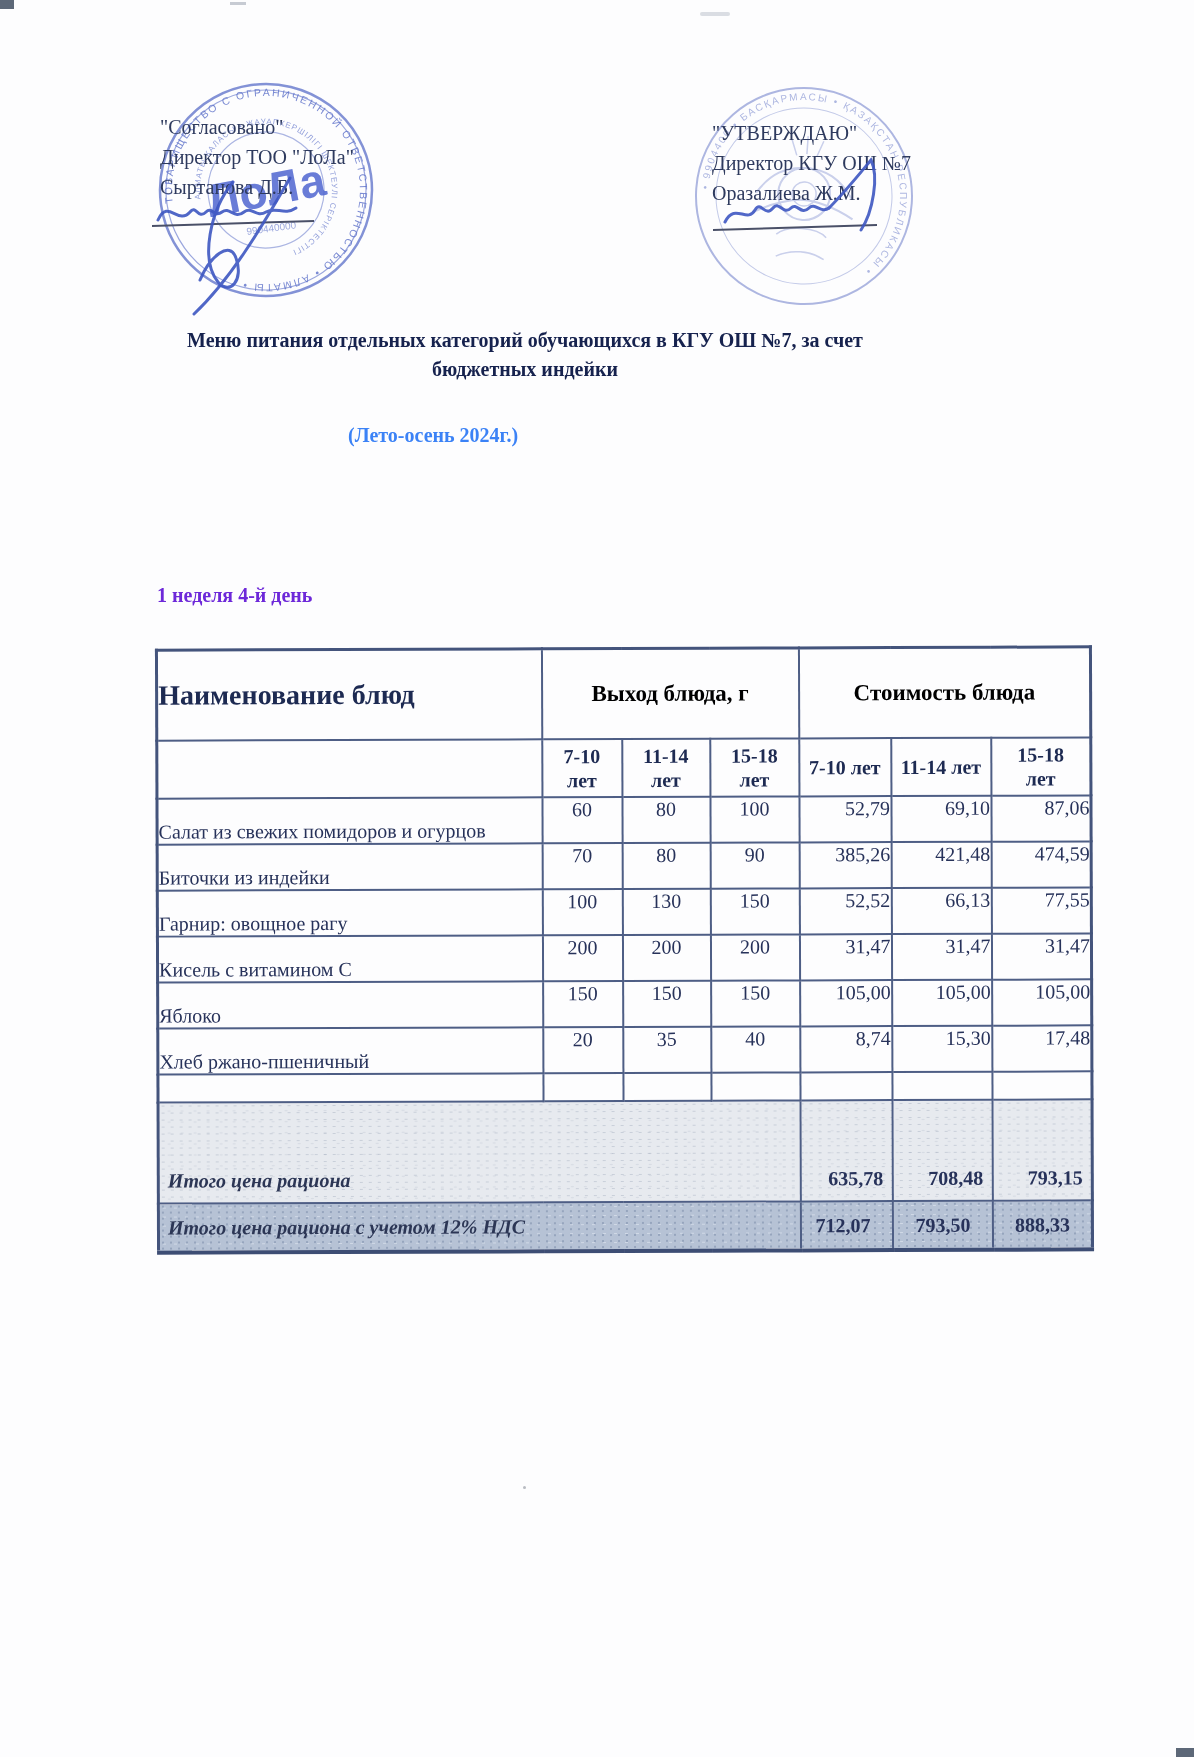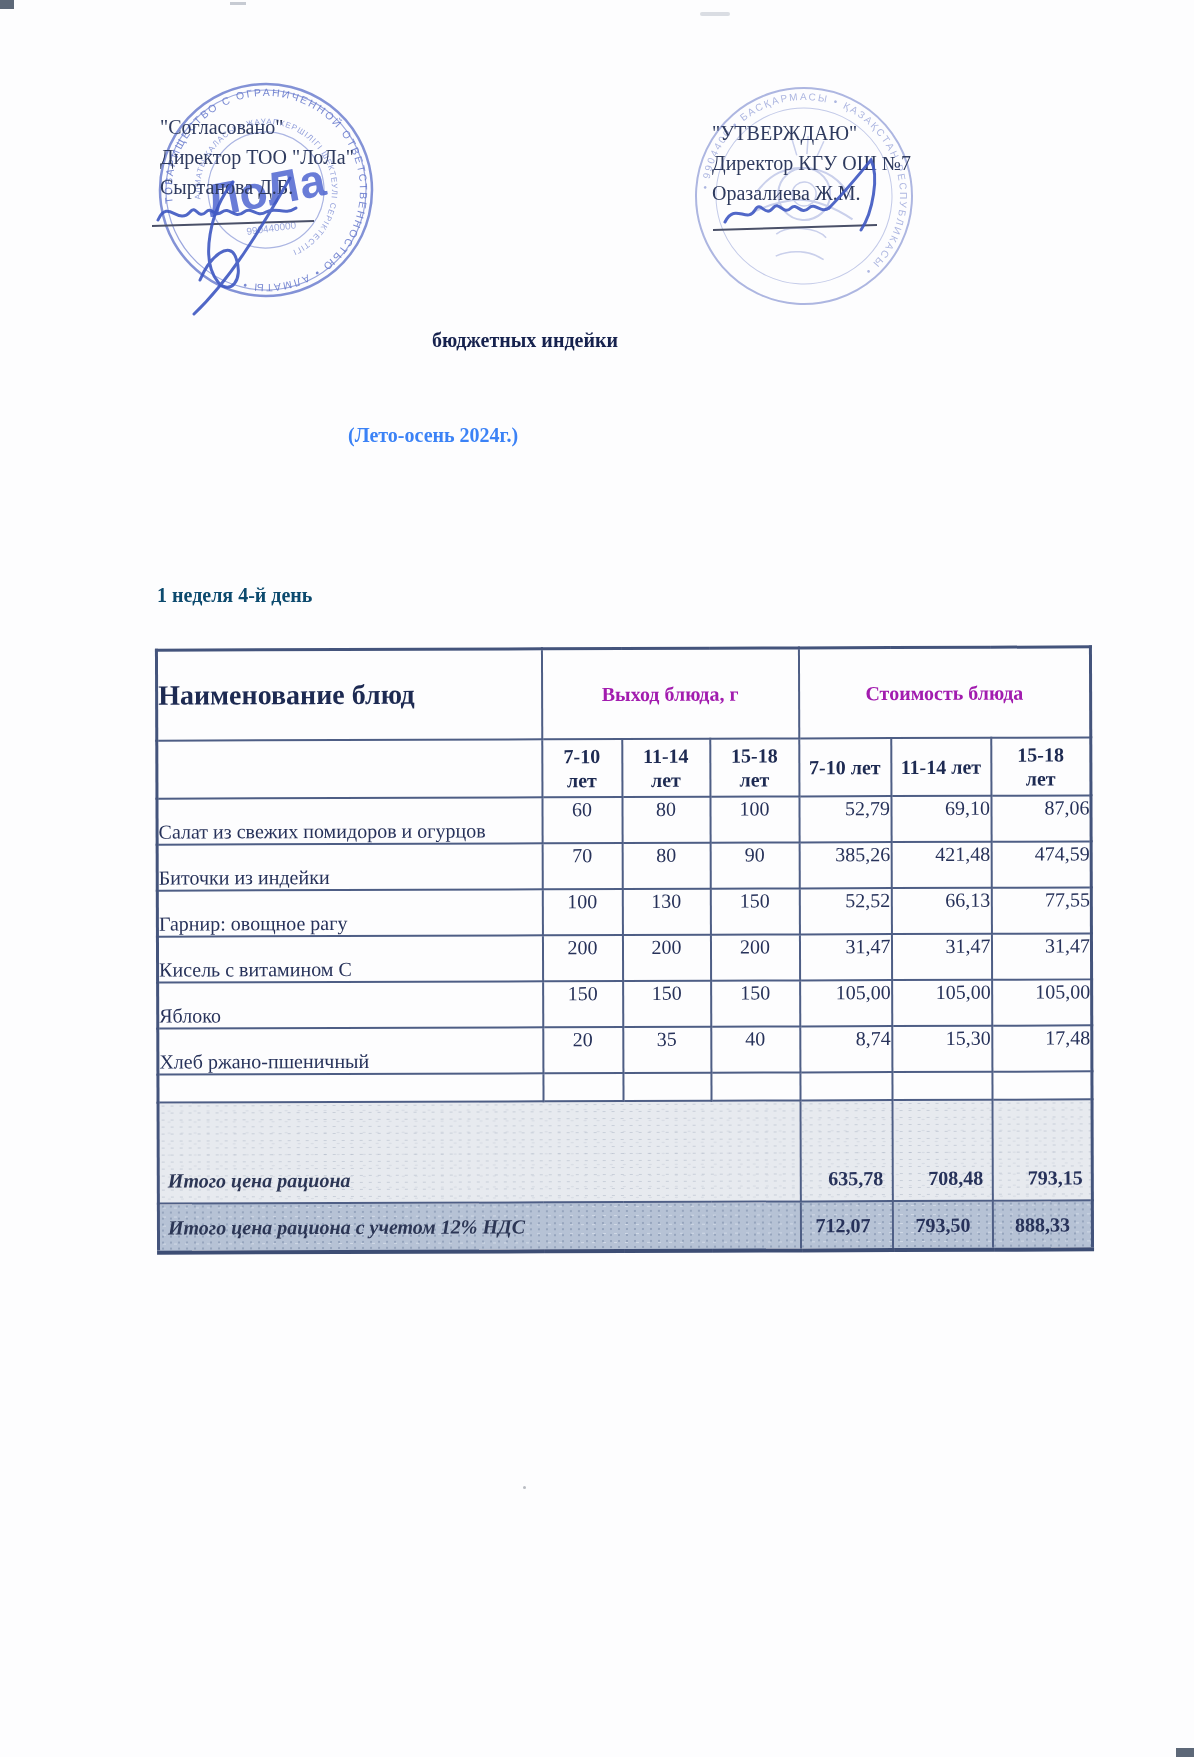--- a/index.html
+++ b/index.html
@@ -25,34 +25,34 @@
   .stamp-right{left:684px;top:76px;transform:rotate(4deg);}
   .sig{position:absolute;}
   .sig-left{left:138px;top:168px;}
   .sig-right{left:695px;top:150px;}
   
   .doc-title{
     position:absolute;left:140px;top:326px;width:770px;
     text-align:center;font-weight:bold;font-size:20px;line-height:29px;color:#16224e;
   }
   .season{position:absolute;left:348px;top:424px;font-weight:bold;font-size:20px;color:#3b82f6;}
-  .weekday{position:absolute;left:157px;top:584px;font-weight:bold;font-size:20px;color:#0c4a6e;}
+  .weekday{position:absolute;left:157px;top:584px;font-weight:bold;font-size:20px;color:#6d28d9;}
   
   table.menu{
     position:absolute;left:156px;top:647px;width:934px;
     border-collapse:collapse;table-layout:fixed;
     transform:rotate(-0.2deg);
     font-size:20px;color:#27325a;
   }
   table.menu th,table.menu td{
     border:2px solid #4e5e85;padding:0;overflow:hidden;
   }
   table.menu{border:3px solid #44547c;}
   th.h-name{height:88px;text-align:left;vertical-align:middle;padding-left:8px;font-size:28px;color:#1d2a52;}
-  th.h-group{height:88px;text-align:center;vertical-align:middle;font-size:20px;color:#a21caf;}
+  th.h-group{height:88px;text-align:center;vertical-align:middle;font-size:23px;color:#000000;}
   th.h-age{height:56px;text-align:center;vertical-align:middle;font-weight:bold;color:#1d2a52;line-height:24px;}
   .wrap2{display:inline-block;max-width:3.1em;}
   td.c-name{height:44px;text-align:left;vertical-align:bottom;padding:2px 4px 6px 8px;}
   td.c-out{text-align:center;vertical-align:top;padding-top:3px;}
   td.c-cost{text-align:right;vertical-align:top;padding-top:3px;padding-right:10px;}
   tr.r-empty td{height:26px;}
   tr.r-total td{height:72px;vertical-align:bottom;}
   tr.r-total td.t-label{font-style:italic;font-weight:bold;padding:0 0 10px 8px;color:#2c3655;}
   tr.r-total td.t-val{font-weight:bold;text-align:right;padding:17px 8px 10px 0;}
   tr.r-total{
@@ -143,20 +143,21 @@
 
   <svg class="sig sig-right" width="210" height="130" viewBox="0 0 210 130">
     <path d="M18,80 L182,75" stroke="#4a5068" stroke-width="2" fill="none"></path>
     <g stroke="#3e57c2" stroke-width="3" fill="none" stroke-linecap="round" opacity="0.9">
       <path d="M30,72 C40,52 52,74 60,60 C66,50 70,68 78,58 C84,50 88,66 96,58 C102,52 106,66 114,58 C120,52 126,64 134,58"></path>
       <path d="M134,58 C150,42 166,22 176,10 C184,26 178,62 166,80"></path>
     </g>
   </svg>
 
   <div class="doc-title">
+    <div>Меню питания отдельных категорий обучающихся в КГУ ОШ №7,  за счет</div>
     <div>бюджетных индейки</div>
   </div>
   <div class="season">(Лето-осень 2024г.)</div>
   <div class="weekday">1 неделя 4-й день</div>
 
   <table class="menu">
     <colgroup>
       <col style="width:385px">
         <col style="width:80px">
         <col style="width:88px">

